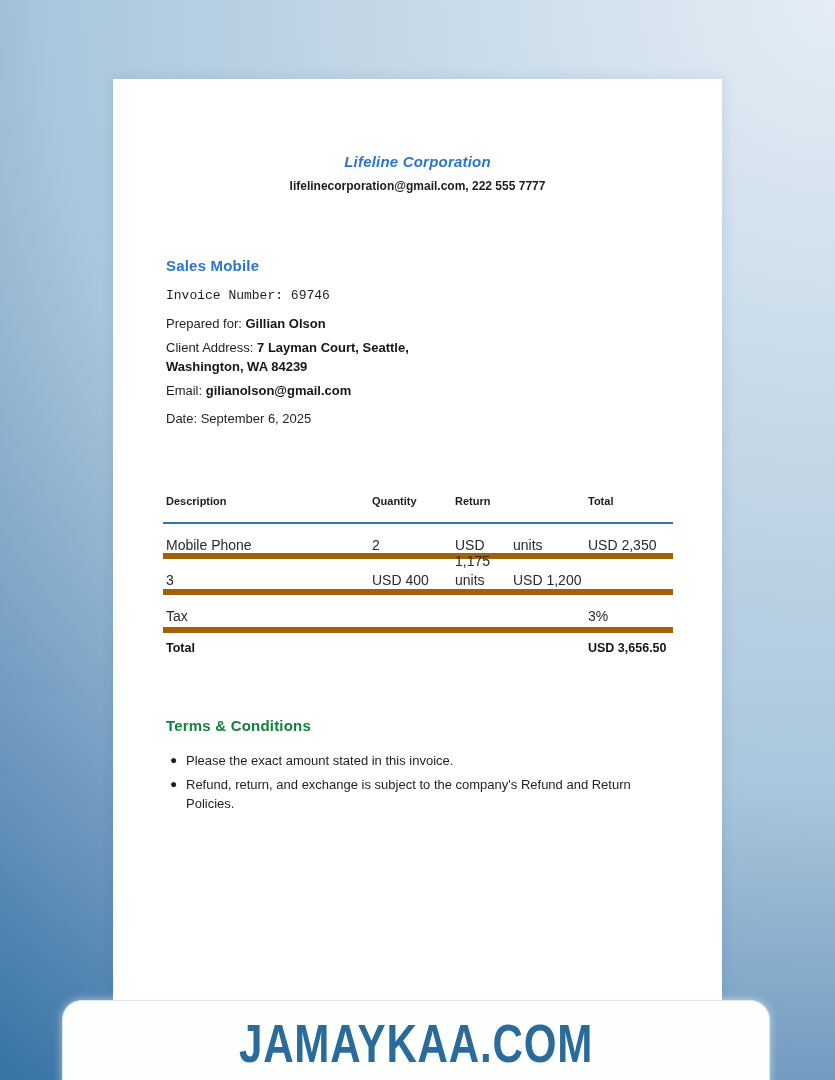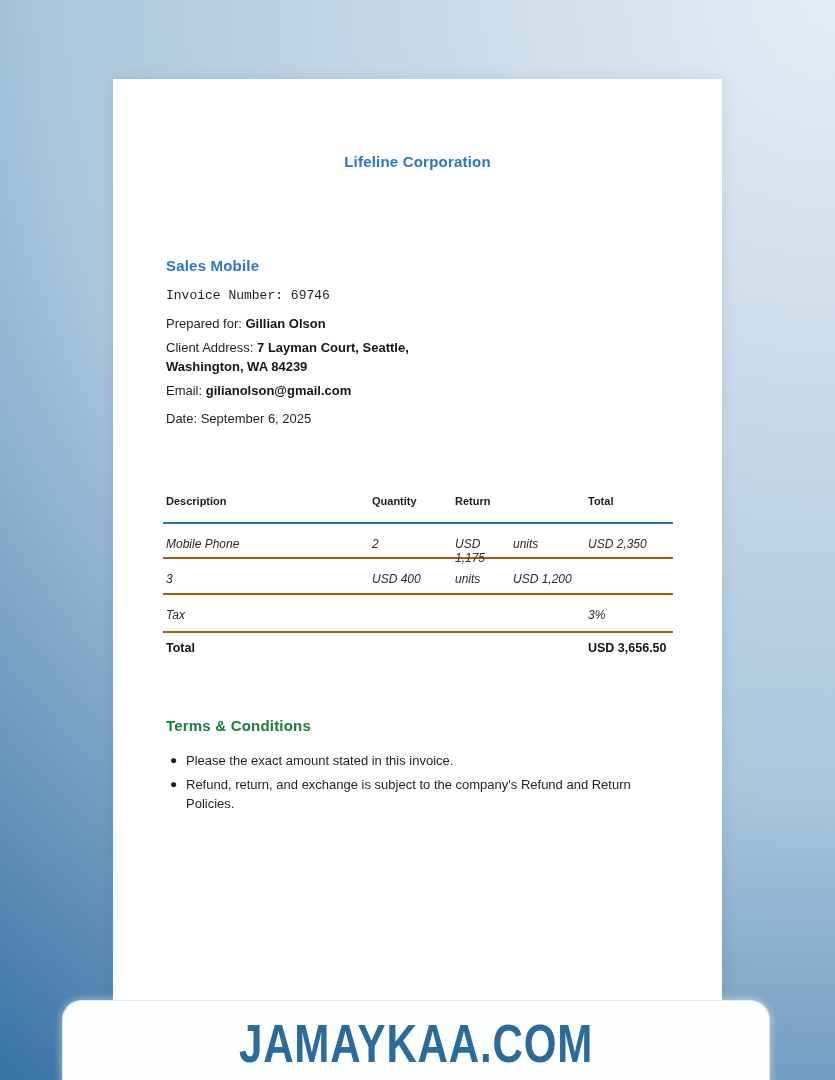--- a/index.html
+++ b/index.html
@@ -20,20 +20,21 @@
     background: #ffffff;
     box-shadow: 0 0 12px rgba(20, 50, 90, 0.10);
   }
   .abs { position: absolute; }
 
   .company-name {
     top: 74px; left: 0; width: 100%;
     text-align: center;
     font-size: 15px; font-weight: bold;
     letter-spacing: 0.2px;
+    font-style: italic;
   }
   .company-contact {
     top: 100px; left: 0; width: 100%;
     text-align: center;
     font-size: 12px; font-weight: bold;
     color: #1d1d1d;
   }
 
   .section-title {
     font-size: 15px; font-weight: bold;
@@ -64,23 +65,22 @@
     grid-template-columns: 206px 83px 58px 75px 1fr;
     padding-left: 3px;
   }
   .t-head {
     height: 29px;
     font-size: 11px; font-weight: bold;
     color: #1d1d1d;
     border-bottom: 2px solid #2e74b5;
   }
   .t-item {
-    font-size: 12px;
-    border-bottom: 2px solid #a16207;
-    font-style: italic;
+    font-size: 14px;
+    border-bottom: 6px solid #a16207;
   }
   .t-item-1 { height: 35px; padding-top: 13px; }
   .t-item-2 { height: 36px; padding-top: 13px; }
   .t-item-3 { height: 38px; padding-top: 13px; }
   .t-total {
     padding-top: 8px;
     font-size: 12.5px; font-weight: bold;
     color: #141414;
   }
 
@@ -122,20 +122,21 @@
     white-space: nowrap;
   }
 </style>
 </head>
 <body>
 
 <div class="page">
 
   <div class="abs company-name" style="color: rgb(43, 118, 204);">Lifeline Corporation</div>
 
+  <div class="abs company-contact">lifelinecorporation@gmail.com, 222 555 7777</div>
 
   <div class="abs section-title invoice-title" style="color: rgb(43, 118, 204);">Sales Mobile</div>
 
   <div class="abs info-line line-number">
     <span>Invoice Number: </span><span>69746</span>
   </div>
 
   <div class="abs info-line line-prepared">
     <span>Prepared for: </span><b>Gillian Olson</b>
   </div>

